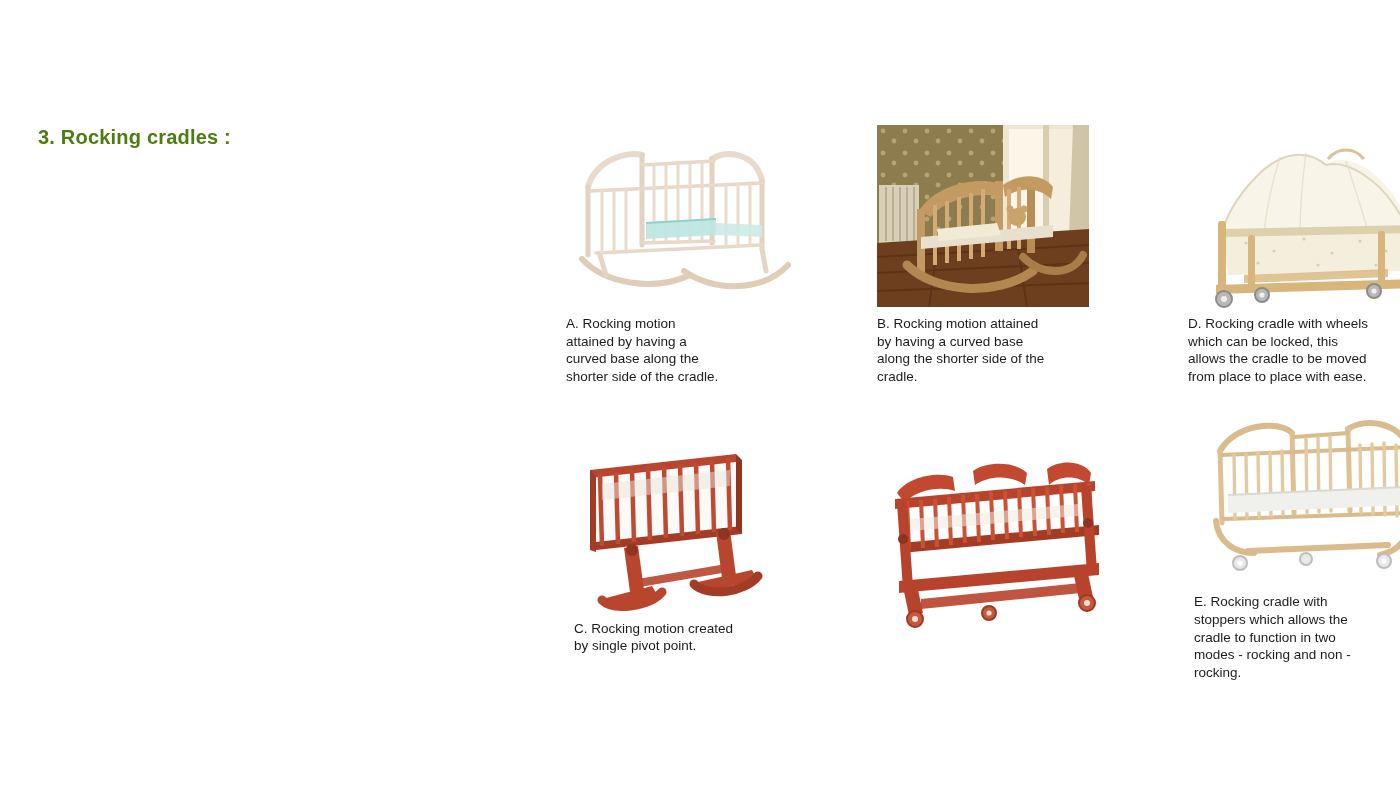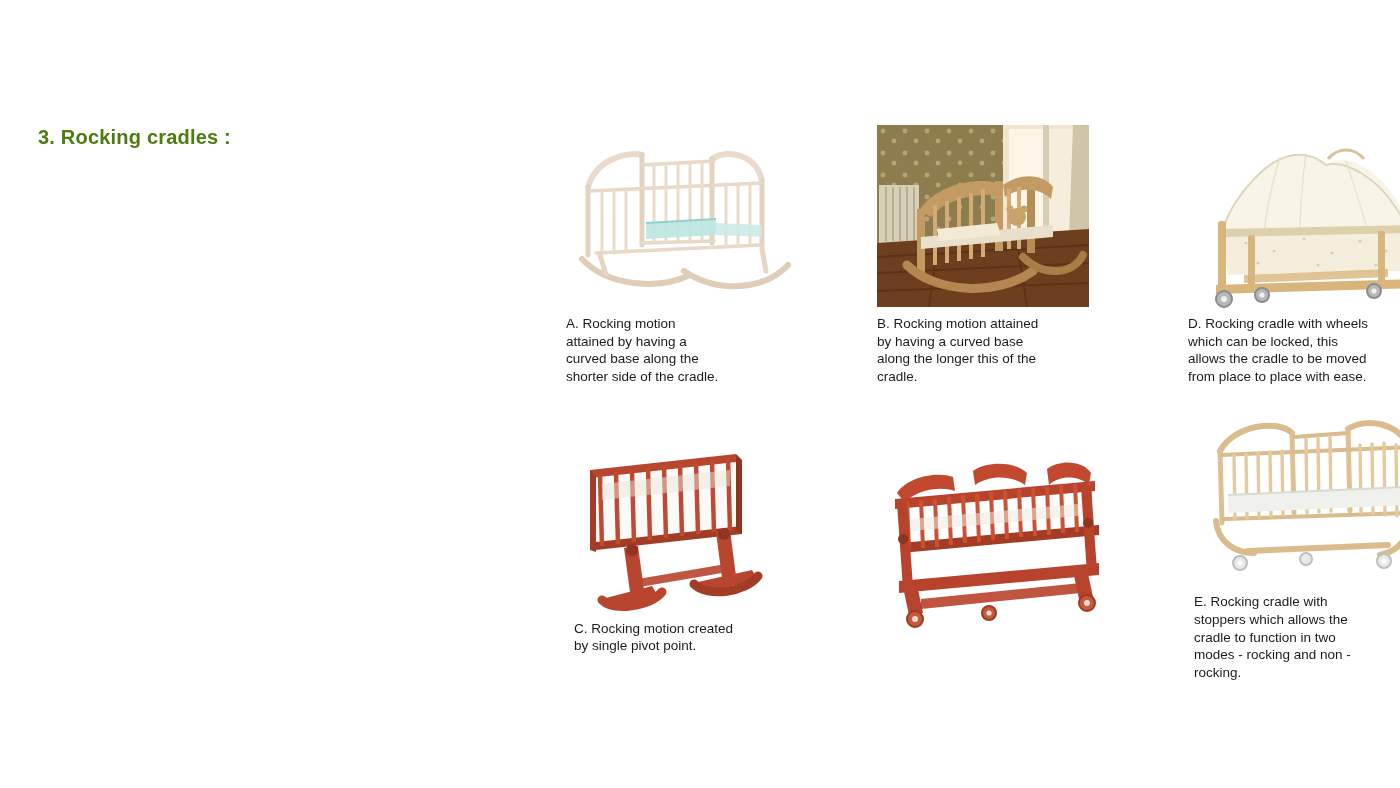--- a/index.html
+++ b/index.html
@@ -193,21 +193,21 @@
               <circle cx="147" cy="84" r="3.5" fill="#c9a36a"></circle>
 
               <path d="M30 140 C58 168, 120 172, 156 146" stroke="#b3874f" stroke-width="9" fill="none" stroke-linecap="round"></path>
               <path d="M146 132 C166 152, 196 150, 206 130" stroke="#a87d47" stroke-width="8" fill="none" stroke-linecap="round"></path>
             </g>
           </g>
         </svg>
       </div>
       <div class="caption">B. Rocking motion attained
 by having a curved base
-along the longer this of the
+along the shorter side of the
 cradle.</div>
     </div>
 
     <div class="cell">
       <div class="figure">
         <svg class="art" width="262" height="190" viewBox="0 0 262 190">
           <rect x="0" y="0" width="262" height="190" fill="#ffffff"></rect>
 
           <g>
             <path d="M138 40 C120 24, 94 26, 70 50 C46 74, 36 96, 34 110 L222 106 C218 86, 200 56, 176 42 C162 34, 148 32, 138 40 Z" fill="#f7f4e6" opacity="0.92"></path>

